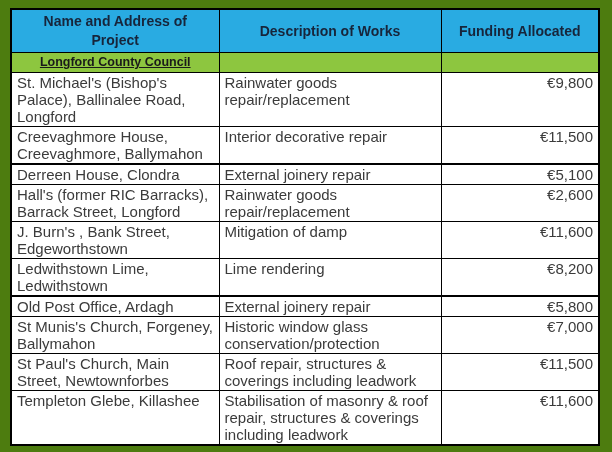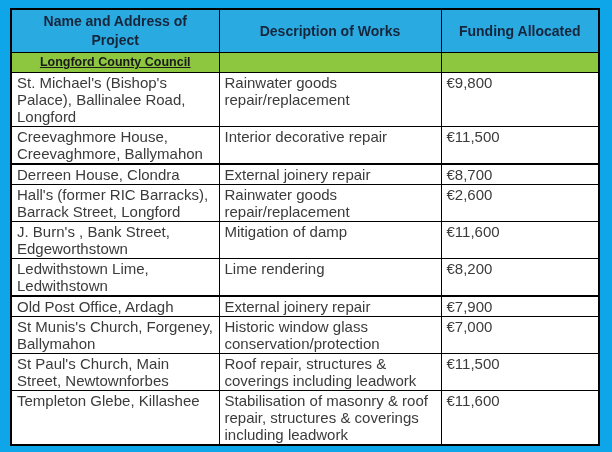--- a/index.html
+++ b/index.html
@@ -7,21 +7,21 @@
     padding: 0;
     background: #ffffff;
     width: 612px;
     height: 452px;
     font-family: "Liberation Sans", "DejaVu Sans", sans-serif;
   }
   .page {
     position: relative;
     width: 612px;
     height: 452px;
-    background: #0ea5e9;
+    background: #4d7c0f;
     overflow: hidden;
   }
   table.funding-table {
     position: absolute;
     left: 10px;
     top: 8px;
     width: 588px;
     border-collapse: collapse;
     table-layout: fixed;
     border: 2px solid #000000;
@@ -59,21 +59,21 @@
   tbody td {
     background: #ffffff;
     color: #3B3B3B;
     font-size: 15px;
     line-height: 17px;
     vertical-align: top;
     padding: 1px 5px;
   }
   td.name-cell  { text-align: left; }
   td.works-cell { text-align: left; }
-  td.funding-cell { text-align: left; }
+  td.funding-cell { text-align: right; }
   tr.thick-top td { border-top: 2px solid #000000; }
 </style>
 </head>
 <body>
 
 <div class="page">
   <table class="funding-table">
     <colgroup>
         <col class="c1">
         <col class="c2">
@@ -98,41 +98,41 @@
         <td class="funding-cell">€9,800</td>
       </tr>
       <tr>
         <td class="name-cell">Creevaghmore House, Creevaghmore, Ballymahon</td>
         <td class="works-cell">Interior decorative repair</td>
         <td class="funding-cell">€11,500</td>
       </tr>
       <tr class="thick-top">
         <td class="name-cell">Derreen House, Clondra</td>
         <td class="works-cell">External joinery repair</td>
-        <td class="funding-cell">€8,700</td>
+        <td class="funding-cell">€5,100</td>
       </tr>
       <tr>
         <td class="name-cell">Hall's (former RIC Barracks), Barrack Street, Longford</td>
         <td class="works-cell">Rainwater goods repair/replacement</td>
         <td class="funding-cell">€2,600</td>
       </tr>
       <tr>
         <td class="name-cell">J. Burn's , Bank Street, Edgeworthstown</td>
         <td class="works-cell">Mitigation of damp</td>
         <td class="funding-cell">€11,600</td>
       </tr>
       <tr>
         <td class="name-cell">Ledwithstown Lime, Ledwithstown</td>
         <td class="works-cell">Lime rendering</td>
         <td class="funding-cell">€8,200</td>
       </tr>
       <tr class="thick-top">
         <td class="name-cell">Old Post Office, Ardagh</td>
         <td class="works-cell">External joinery repair</td>
-        <td class="funding-cell">€7,900</td>
+        <td class="funding-cell">€5,800</td>
       </tr>
       <tr>
         <td class="name-cell">St Munis's Church, Forgeney, Ballymahon</td>
         <td class="works-cell">Historic window glass conservation/protection</td>
         <td class="funding-cell">€7,000</td>
       </tr>
       <tr>
         <td class="name-cell">St Paul's Church, Main Street, Newtownforbes</td>
         <td class="works-cell">Roof repair, structures &amp; coverings including leadwork</td>
         <td class="funding-cell">€11,500</td>

